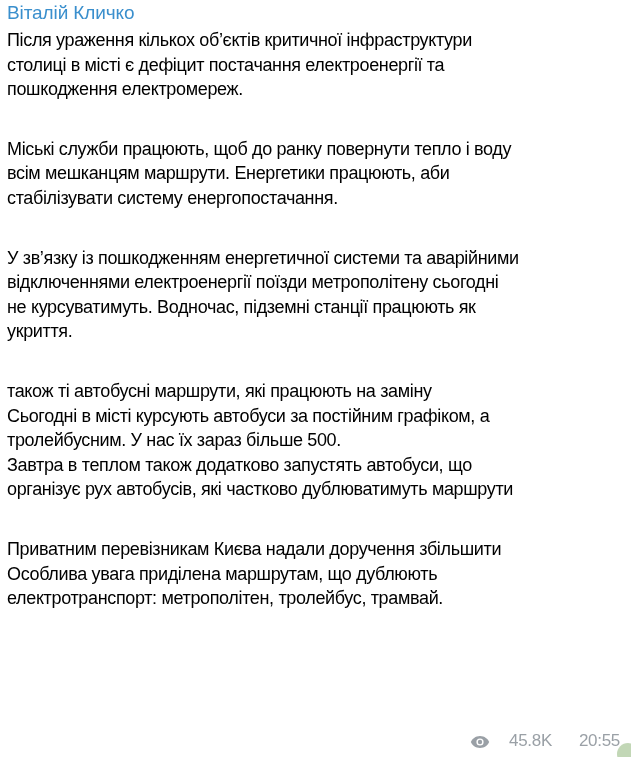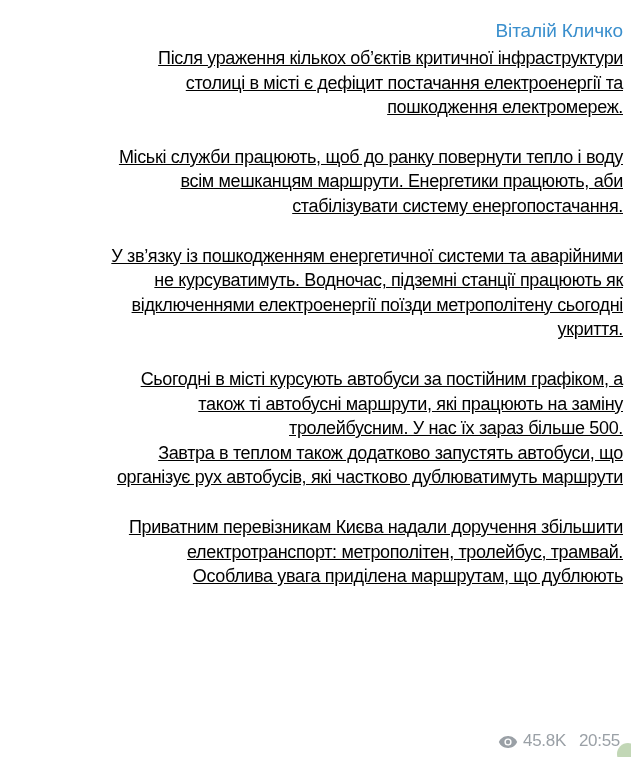--- a/index.html
+++ b/index.html
@@ -7,22 +7,21 @@
       width: 631px; height: 757px; overflow: hidden;
       background: #ffffff;
       position: relative;
       font-family: "Liberation Sans", "DejaVu Sans", sans-serif;
     }
     .bubble {
       position: absolute; left: 0; top: 0;
       width: 631px; height: 757px;
       background: #ffffff;
       box-sizing: border-box;
-      padding: 18px 8px 0 7px;
-      text-align: right;
+      padding: 0 8px 0 7px;
     }
     .corner-tail {
       position: absolute; right: -8px; bottom: -8px;
       width: 22px; height: 22px;
       border-radius: 50%;
       background: #8fb77a;
       opacity: 0.55;
     }
     .author {
       color: #3a8fcd;
@@ -30,28 +29,27 @@
       line-height: 26px;
       height: 28px;
       letter-spacing: -0.1px;
     }
     .message {
       color: #000000;
       font-size: 18px;
       line-height: 24.6px;
       letter-spacing: -0.35px;
       word-spacing: 0px;
-      text-decoration: underline;
     }
     .para { margin: 0; }
-    .para + .para.gap { margin-top: 25px; }
+    .para + .para.gap { margin-top: 35px; }
     .line { display: block; white-space: nowrap; }
     .meta {
       position: absolute; right: 11px; bottom: 6px;
-      display: flex; align-items: center; gap: 5px;
+      display: flex; align-items: center; gap: 19px;
       color: #9aa0a6;
       font-size: 17px;
       letter-spacing: -0.3px;
     }
     .eye-icon { width: 20px; height: 14px; display: inline-block; }
     .views { margin-right: 8px; }
   </style>
 </head>
 <body>
 
@@ -64,35 +62,35 @@
       <span class="line">столиці в місті є дефіцит постачання електроенергії та</span>
       <span class="line">пошкодження електромереж.</span>
     </p>
     <p class="para gap">
       <span class="line">Міські служби працюють, щоб до ранку повернути тепло і воду</span>
       <span class="line">всім мешканцям маршрути. Енергетики працюють, аби</span>
       <span class="line">стабілізувати систему енергопостачання.</span>
     </p>
     <p class="para gap">
       <span class="line">У зв’язку із пошкодженням енергетичної системи та аварійними</span>
+      <span class="line">відключеннями електроенергії поїзди метрополітену сьогодні</span>
       <span class="line">не курсуватимуть. Водночас, підземні станції працюють як</span>
-      <span class="line">відключеннями електроенергії поїзди метрополітену сьогодні</span>
       <span class="line">укриття.</span>
     </p>
     <p class="para gap">
+      <span class="line">також ті автобусні маршрути, які працюють на заміну</span>
       <span class="line">Сьогодні в місті курсують автобуси за постійним графіком, а</span>
-      <span class="line">також ті автобусні маршрути, які працюють на заміну</span>
       <span class="line">тролейбусним. У нас їх зараз більше 500.</span>
       <span class="line">Завтра в теплом також додатково запустять автобуси, що</span>
       <span class="line">організує рух автобусів, які частково дублюватимуть маршрути</span>
     </p>
     <p class="para gap">
       <span class="line">Приватним перевізникам Києва надали доручення збільшити</span>
+      <span class="line">Особлива увага приділена маршрутам, що дублюють</span>
       <span class="line">електротранспорт: метрополітен, тролейбус, трамвай.</span>
-      <span class="line">Особлива увага приділена маршрутам, що дублюють</span>
     </p>
   </div>
 
   <div class="meta">
     <span class="eye-icon">
       <svg width="20" height="14" viewBox="0 0 20 14">
         <path d="M10 1C5.5 1 2 4 0.8 7 2 10 5.5 13 10 13s8-3 9.2-6C18 4 14.5 1 10 1z" fill="#9aa0a6"></path>
         <circle cx="10" cy="7" r="3.6" fill="#ffffff"></circle>
         <circle cx="10" cy="7" r="2.2" fill="#9aa0a6"></circle>
       </svg>

